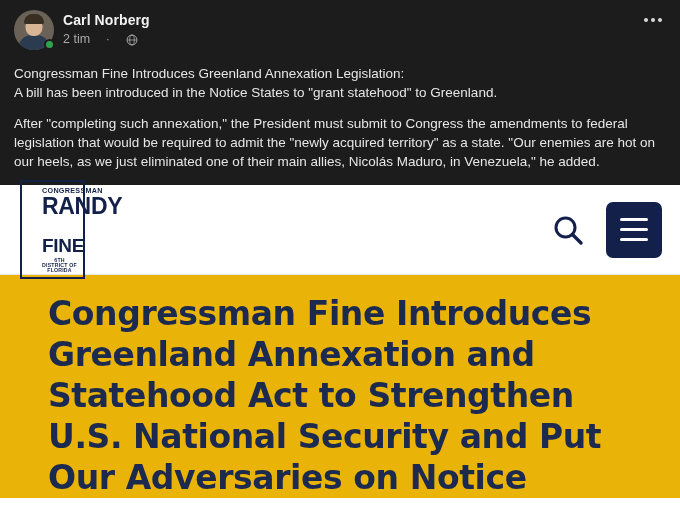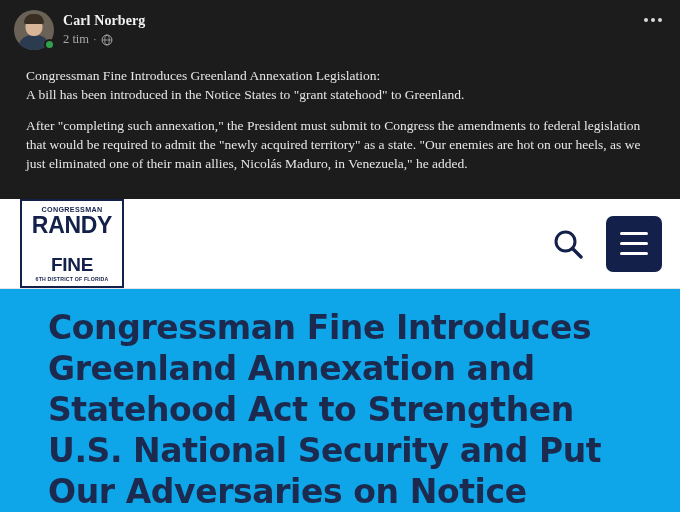--- a/index.html
+++ b/index.html
@@ -14,21 +14,20 @@
     font-family: "Liberation Sans", sans-serif;
     -webkit-font-smoothing: antialiased;
   }
 
   
   .post {
     background: #1c1c1c;
     color: #e9e9e9;
     padding: 10px 14px 14px 14px;
     box-sizing: border-box;
-    font-family: Liberation Serif, serif;
   }
   .post-top {
     display: flex;
     align-items: flex-start;
     position: relative;
     height: 44px;
   }
   .avatar-wrap {
     position: relative;
     width: 40px;
@@ -94,21 +93,21 @@
   .author {
     font-size: 14px;
     font-weight: bold;
     color: #f2f2f2;
     line-height: 17px;
     letter-spacing: .1px;
   }
   .meta {
     display: flex;
     align-items: center;
-    gap: 4px;
+    gap: 16px;
     font-size: 12.5px;
     color: #a8a8a8;
     line-height: 16px;
     margin-top: 2px;
   }
   .meta .dotsep { font-size: 11px; color: #a8a8a8; }
   .globe {
     display: inline-block;
     width: 12px;
     height: 12px;
@@ -131,38 +130,38 @@
     border-radius: 50%;
     background: #d8d8d8;
     display: block;
   }
   .post-body {
     margin-top: 10px;
     font-size: 13.5px;
     line-height: 19px;
     color: #e6e6e6;
   }
-  .post-body p { margin: 12px; }
+  .post-body p { margin: 0; }
   .post-body p.para2 { margin-top: 12px; }
 
   
   .site-header {
     height: 90px;
     background: #ffffff;
     display: flex;
     align-items: center;
     padding: 0 18px 0 20px;
     box-sizing: border-box;
     position: relative;
     border-bottom: 1px solid #e5e5e5;
   }
   .logo {
-    width: 104px;
+    width: 65px;
     border: 2px solid #13204a;
-    padding: 5px 6px 4px 6px;
+    padding: 5px 6px 4px 20px;
     box-sizing: border-box;
     text-align: center;
     line-height: 1;
   }
   .logo .l1 {
     font-size: 7.2px;
     font-weight: bold;
     letter-spacing: .3px;
     color: #13204a;
     display: block;
@@ -225,21 +224,21 @@
   .hamburger i {
     display: block;
     width: 28px;
     height: 3px;
     border-radius: 2px;
     background: #ffffff;
   }
 
   
   .article {
-    background: #0ea5e9;
+    background: #eab308;
     padding: 18px 40px 0 48px;
     box-sizing: border-box;
   }
   .headline {
     margin: 0;
     font-family: "DejaVu Sans", sans-serif;
     font-size: 33px;
     line-height: 41px;
     font-weight: bold;
     color: #1b2a4e;

